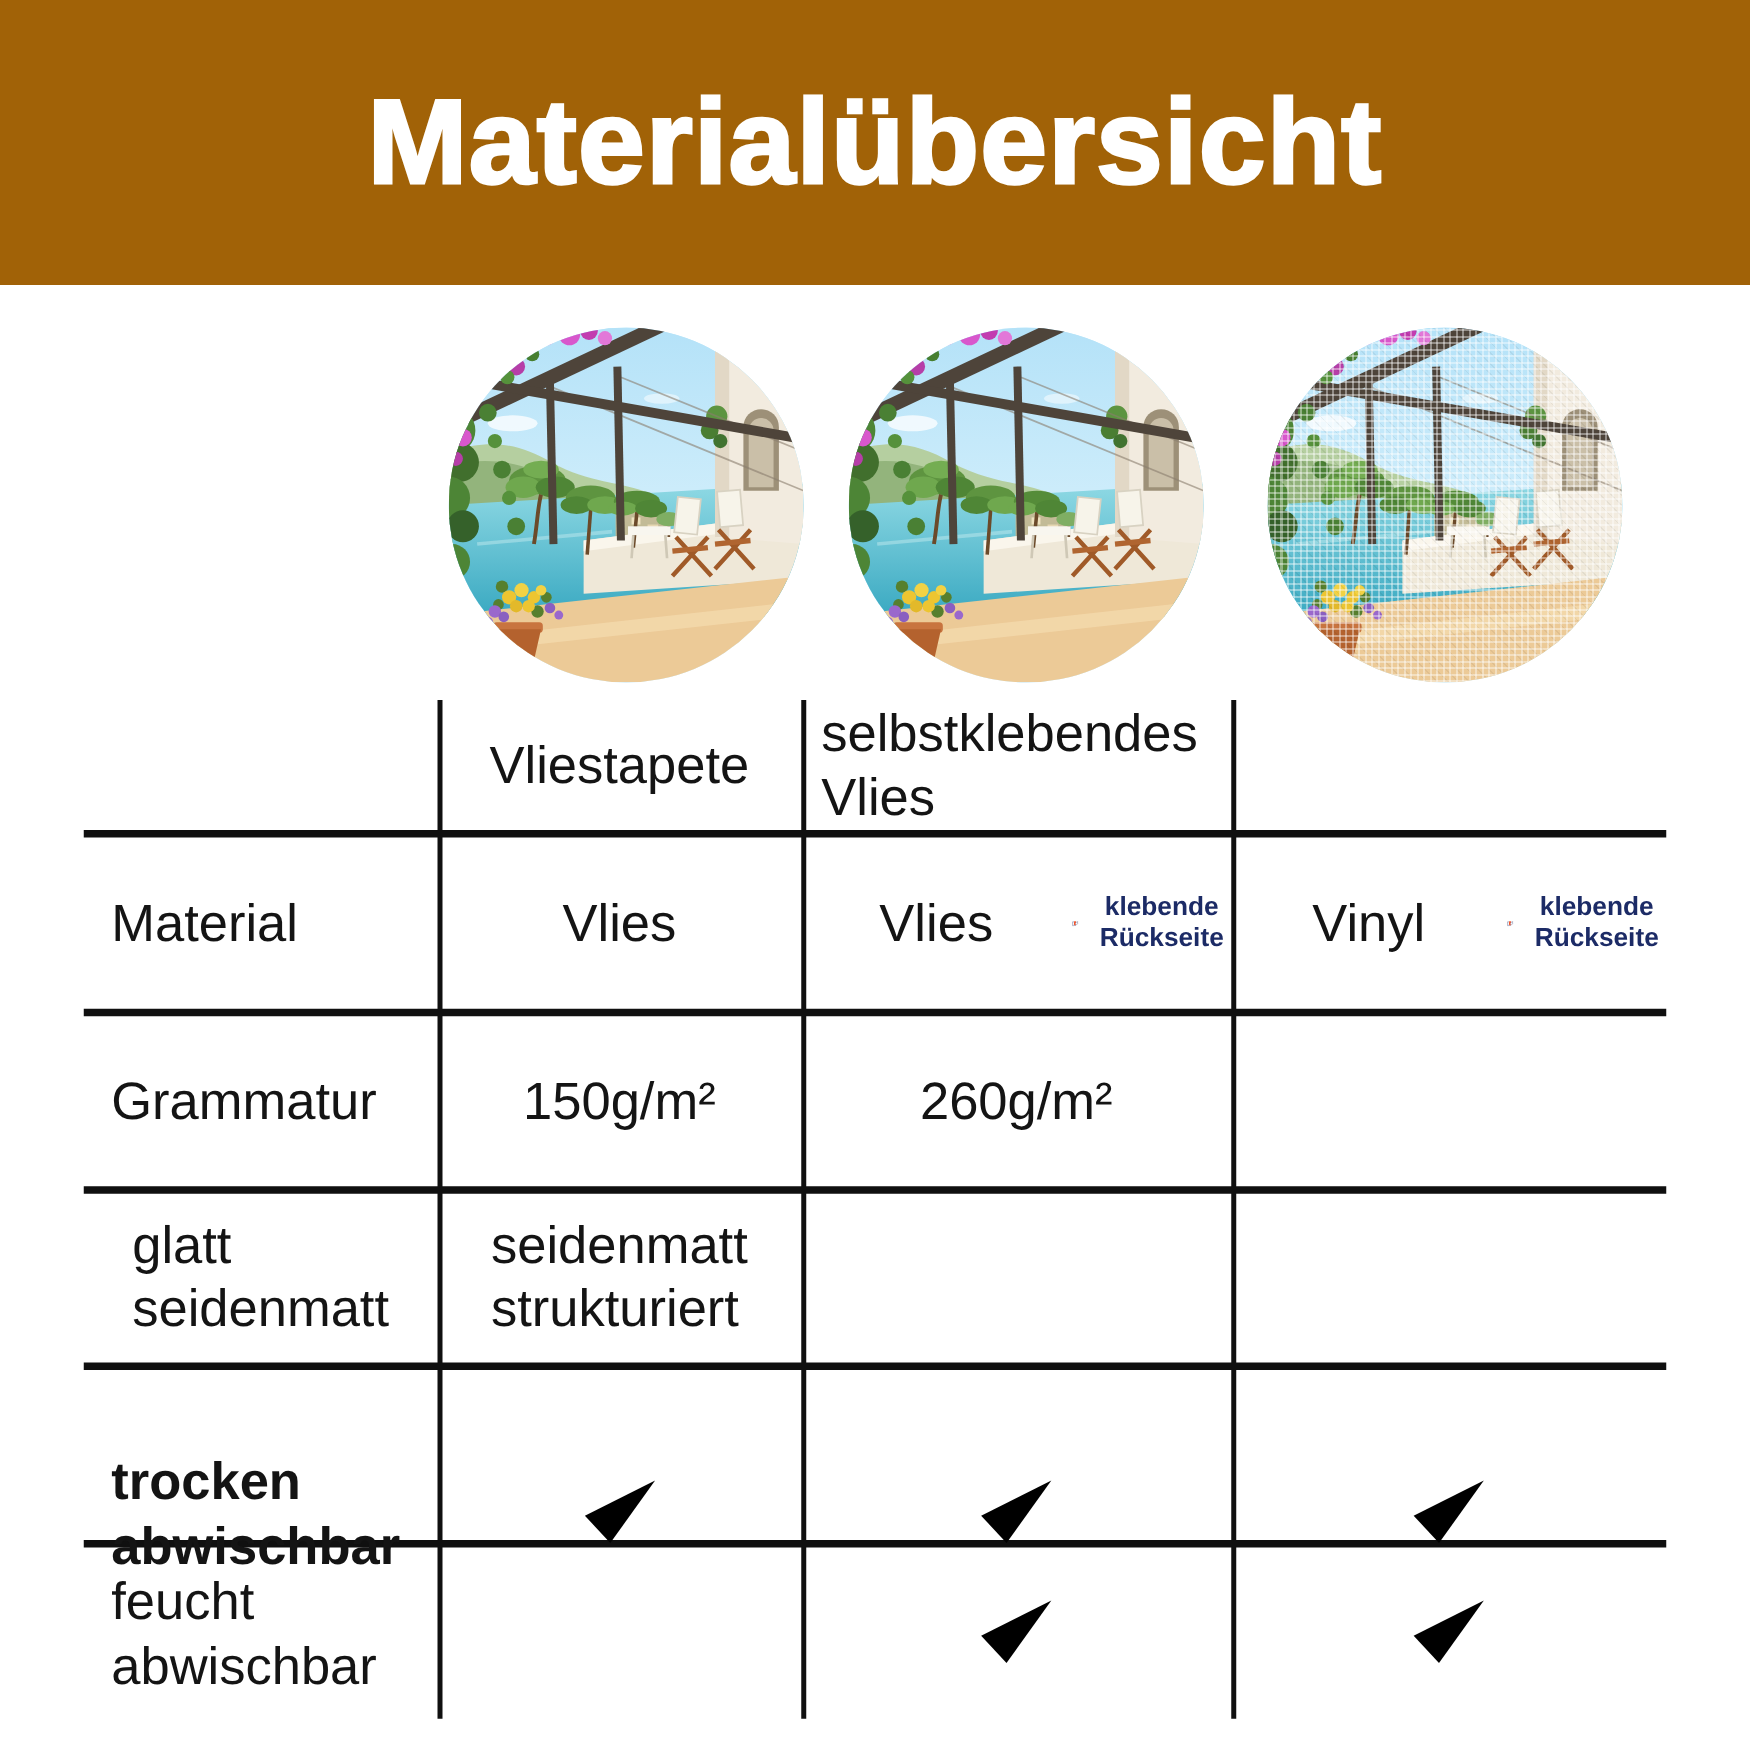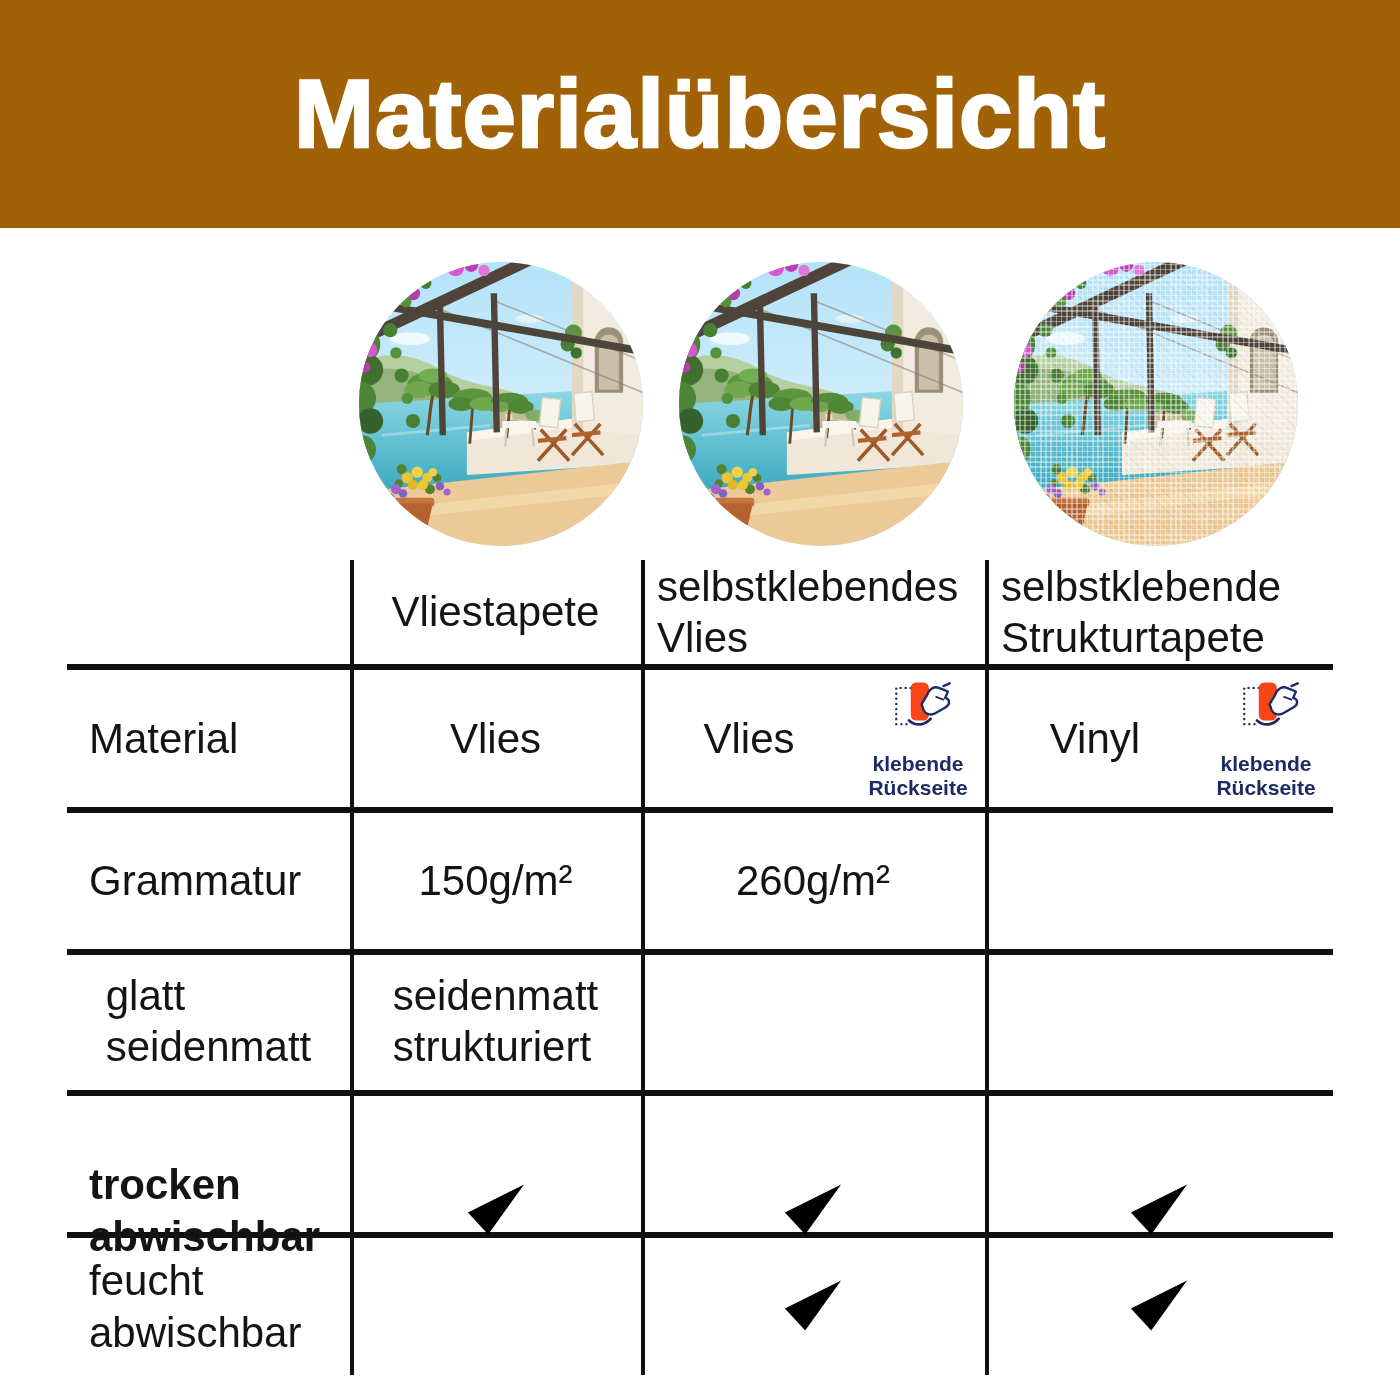--- a/index.html
+++ b/index.html
@@ -58,21 +58,21 @@
     font-size:42px; line-height:1.22; color:#141414;
   }
   .label-cell { justify-content:flex-start; padding-left:22px; text-align:left; }
   .cell.left  { justify-content:flex-start; padding-left:16px; text-align:left; }
   .pre { white-space:pre-line; }
 
   
   .val-badge { display:flex; align-items:center; padding:0; }
   .val-badge .val { flex:1; text-align:center; }
   .badge {
-    width:122px; display:flex; flex-direction:column; align-items:center;
+    width:122px; display:flex; flex-direction:row; align-items:center;
     gap:17px; padding-right:6px;
   }
   .badge-icon { width:70px; height:58px; }
   .badge-label {
     font-size:21px; font-weight:bold; color:#1C2B66;
     line-height:1.15; text-align:center;
   }
 
   
   .check { width:78px; height:78px; }
@@ -255,24 +255,20 @@
 
   <div class="row r-head">
     <div class="cell label-cell"></div>
     <div class="cell">
       <span class="pre">Vliestapete</span>
     </div>
     <div class="cell left">
       <span class="pre">selbstklebendes
 Vlies</span>
     </div>
-    <div class="cell left">
-      <span class="pre">selbstklebende
-Strukturtapete</span>
-    </div>
   </div>
 
   <div class="row r-material">
     <div class="cell label-cell">Material</div>
     <div class="cell">Vlies</div>
     <div class="cell val-badge">
       <span class="val">Vlies</span>
       <span class="badge">
         <svg class="badge-icon" viewBox="0 0 76 64">
             <use href="#adhesive-badge-icon"></use>

